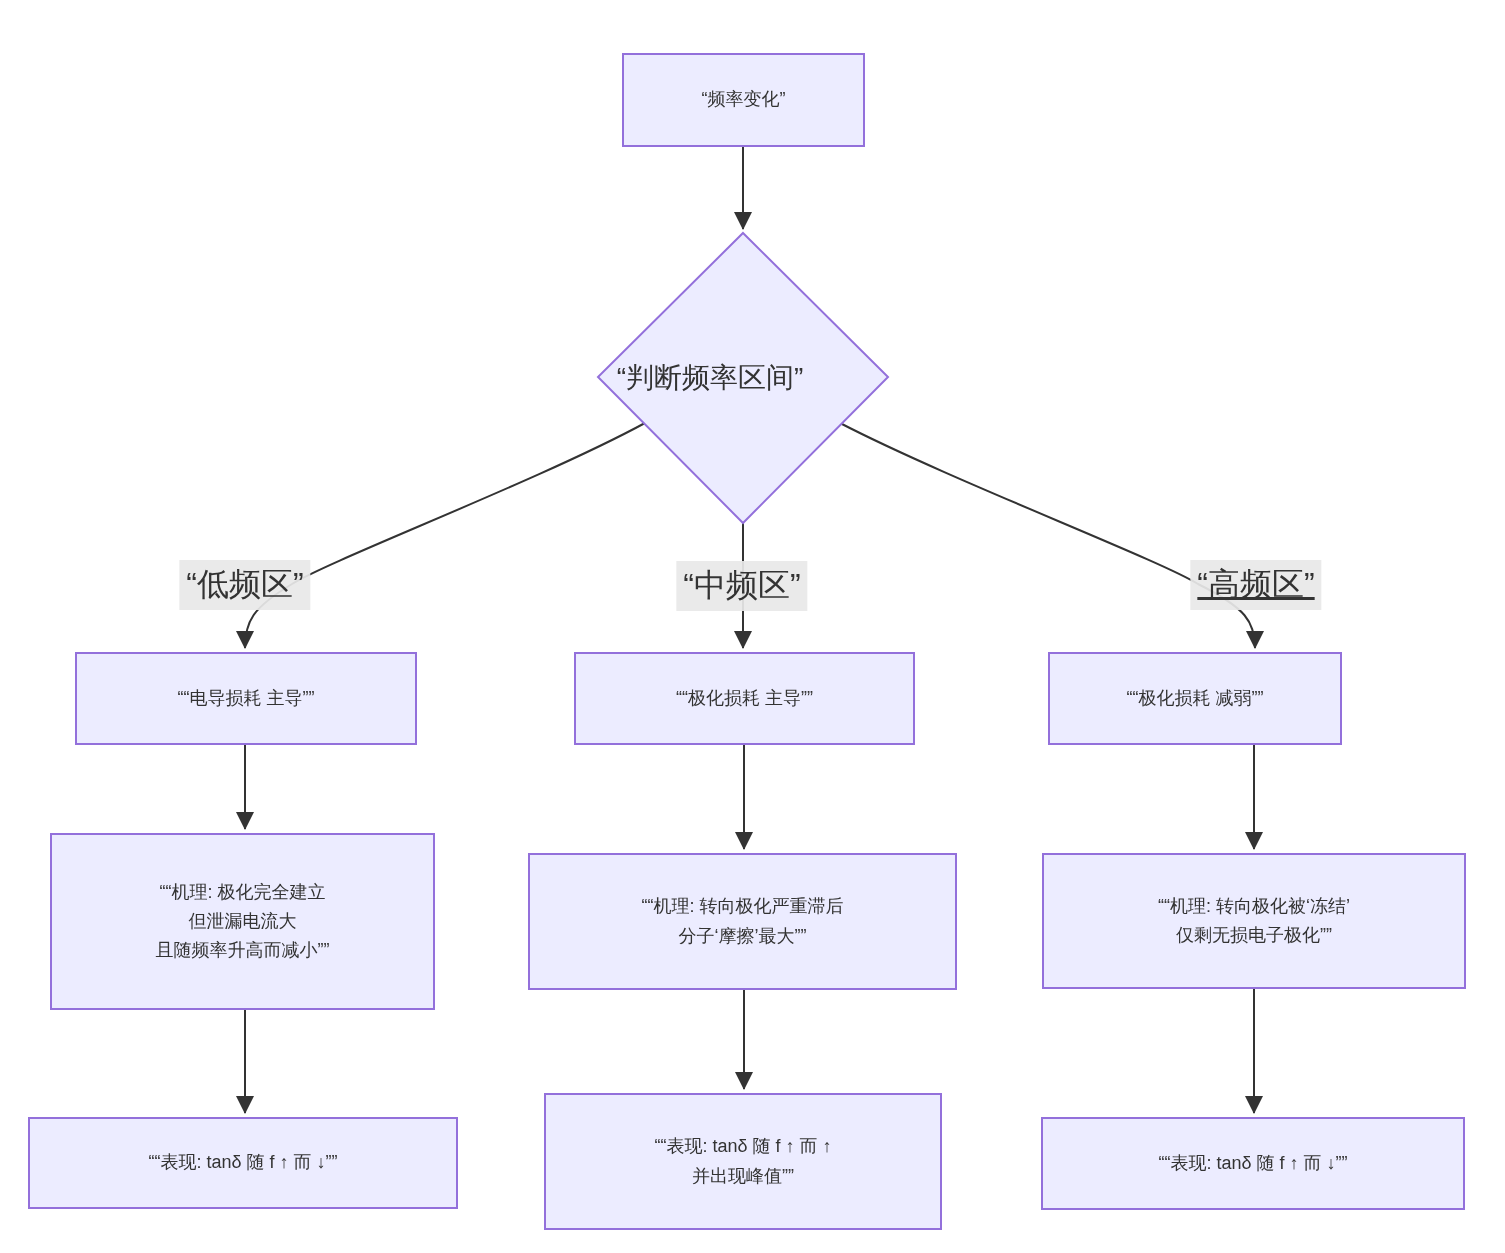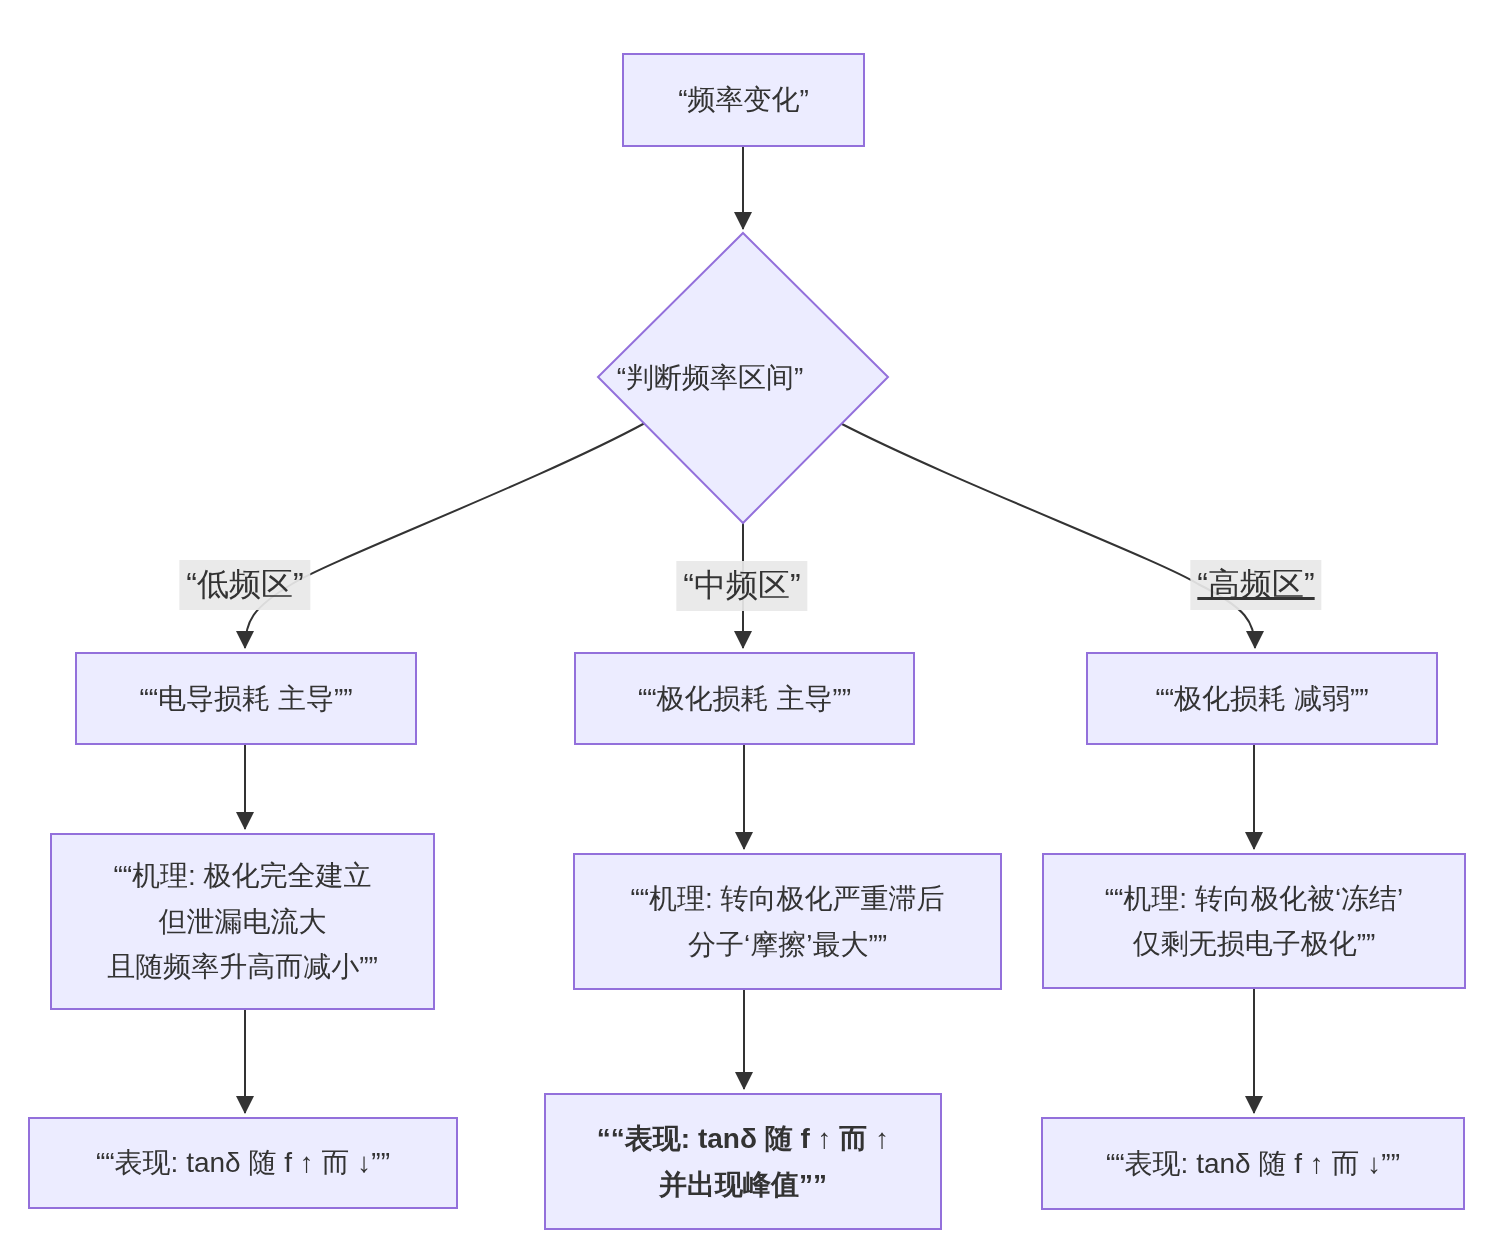--- a/index.html
+++ b/index.html
@@ -9,21 +9,21 @@
     font-family:"Liberation Sans","DejaVu Sans",sans-serif;
     color:#333333;
   }
   svg.edges { position:absolute; left:0; top:0; width:1505px; height:1253px; }
   .edge { stroke:#333333; stroke-width:2; fill:none; }
   .diamond-shape { fill:#ECECFF; stroke:#9370DB; stroke-width:2; }
   .node {
     position:absolute; box-sizing:border-box;
     background:#ECECFF; border:2px solid #9370DB;
     display:flex; align-items:center; justify-content:center;
-    text-align:center; font-size:28px; line-height:1.62;
+    text-align:center; font-size:18px; line-height:1.62;
   }
   .diamond-label {
     position:absolute; display:flex; align-items:center; justify-content:center;
     text-align:center; font-size:28px; z-index:3;
   }
   .edge-label {
     position:absolute; transform:translate(-50%,-50%);
     background:rgba(232,232,232,0.92);
     padding:3px 7px; font-size:32px; white-space:nowrap; z-index:2;
   }
@@ -68,48 +68,48 @@
   <div class="diamond-label" style="left:550px; top:348px; width:320px; height:60px;">
     <span>“判断频率区间”</span>
   </div>
 
   <div class="node" style="left:75px; top:652px; width:342px; height:93px;">
     <span>““电导损耗 主导””</span>
   </div>
   <div class="node" style="left:574px; top:652px; width:341px; height:93px;">
     <span>““极化损耗 主导””</span>
   </div>
-  <div class="node" style="left:1086px; top:652px; width:352px; height:93px;">
+  <div class="node" style="left:1048px; top:652px; width:294px; height:93px;">
     <span>““极化损耗 减弱””</span>
   </div>
 
   <div class="node" style="left:50px; top:833px; width:385px; height:177px;">
     <div>
       <div>““机理: 极化完全建立</div>
       <div>但泄漏电流大</div>
       <div>且随频率升高而减小””</div>
     </div>
   </div>
-  <div class="node" style="left:528px; top:853px; width:429px; height:137px;margin-left:45px;">
+  <div class="node" style="left:528px; top:853px; width:429px; height:137px;">
     <div>
       <div>““机理: 转向极化严重滞后</div>
       <div>分子‘摩擦’最大””</div>
     </div>
   </div>
   <div class="node" style="left:1042px; top:853px; width:424px; height:136px;">
     <div>
       <div>““机理: 转向极化被‘冻结’</div>
       <div>仅剩无损电子极化””</div>
     </div>
   </div>
 
   <div class="node" style="left:28px; top:1117px; width:430px; height:92px;">
     <span>““表现: tanδ 随 f ↑ 而 ↓””</span>
   </div>
-  <div class="node" style="left:544px; top:1093px; width:398px; height:137px;font-weight:bold;">
+  <div class="node" style="left:544px; top:1093px; width:398px; height:137px;">
     <div>
       <div>““表现: tanδ 随 f ↑ 而 ↑</div>
       <div>并出现峰值””</div>
     </div>
   </div>
   <div class="node" style="left:1041px; top:1117px; width:424px; height:93px;">
     <span>““表现: tanδ 随 f ↑ 而 ↓””</span>
   </div>
 
 </div>

